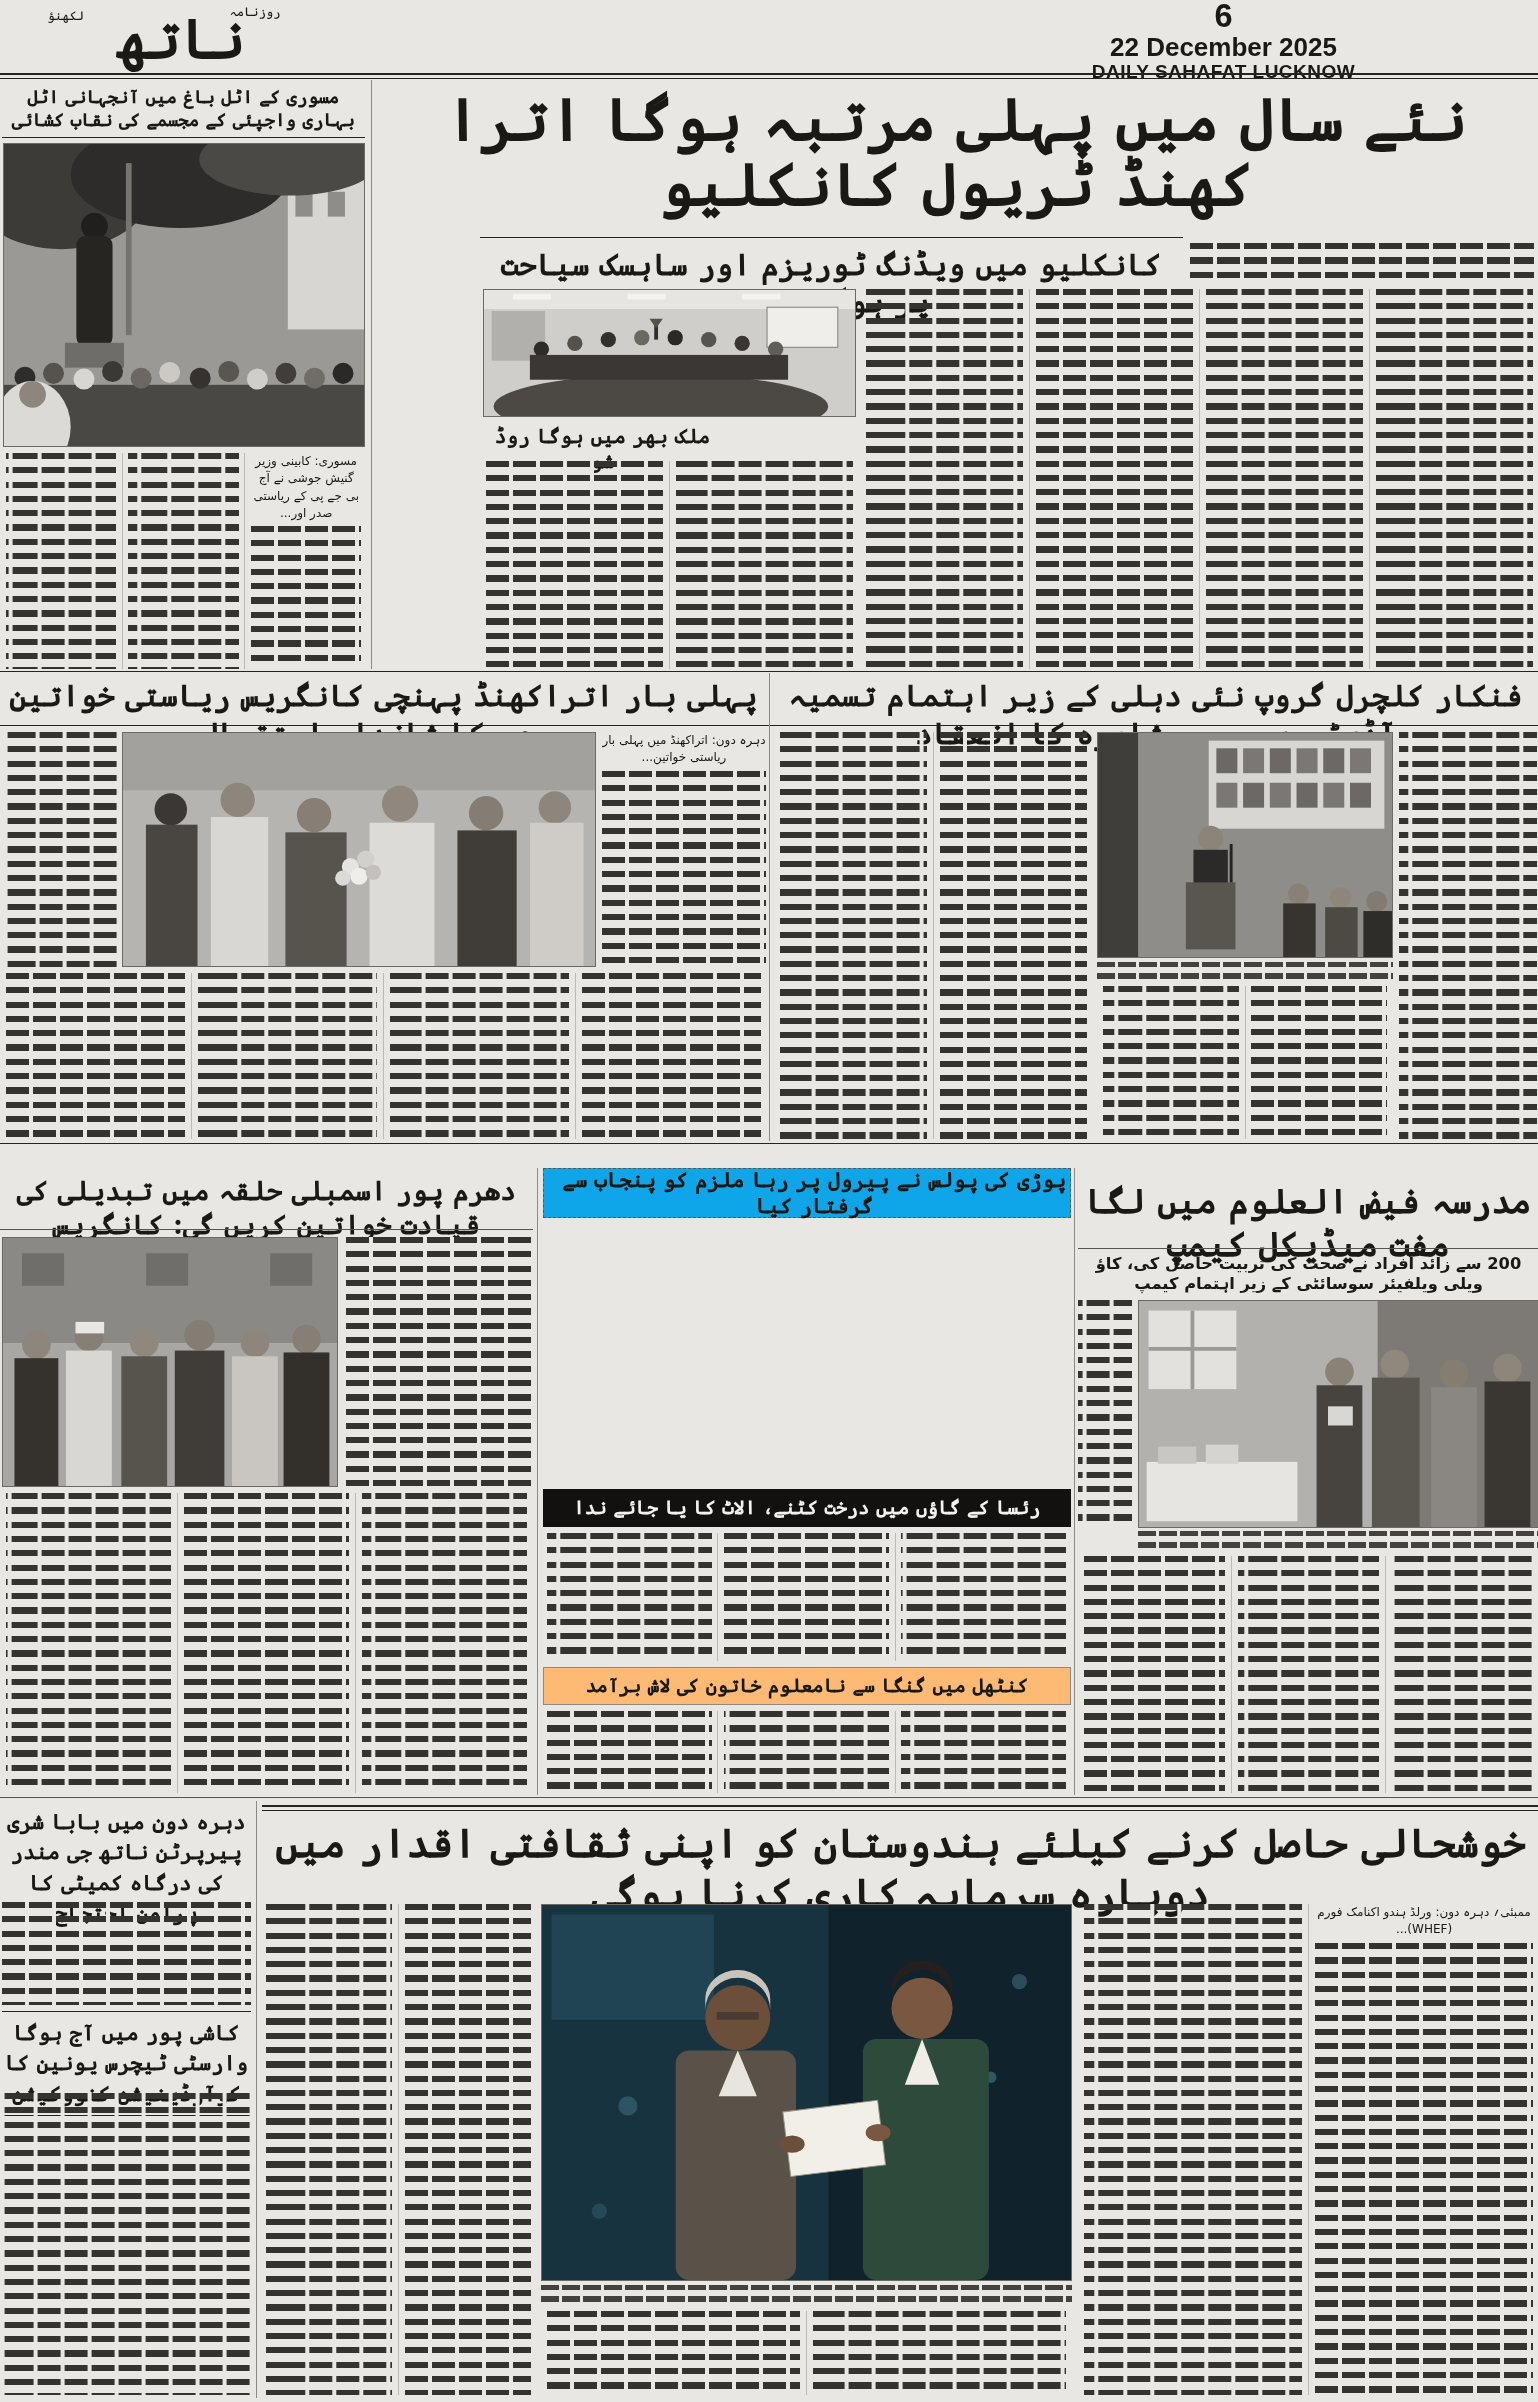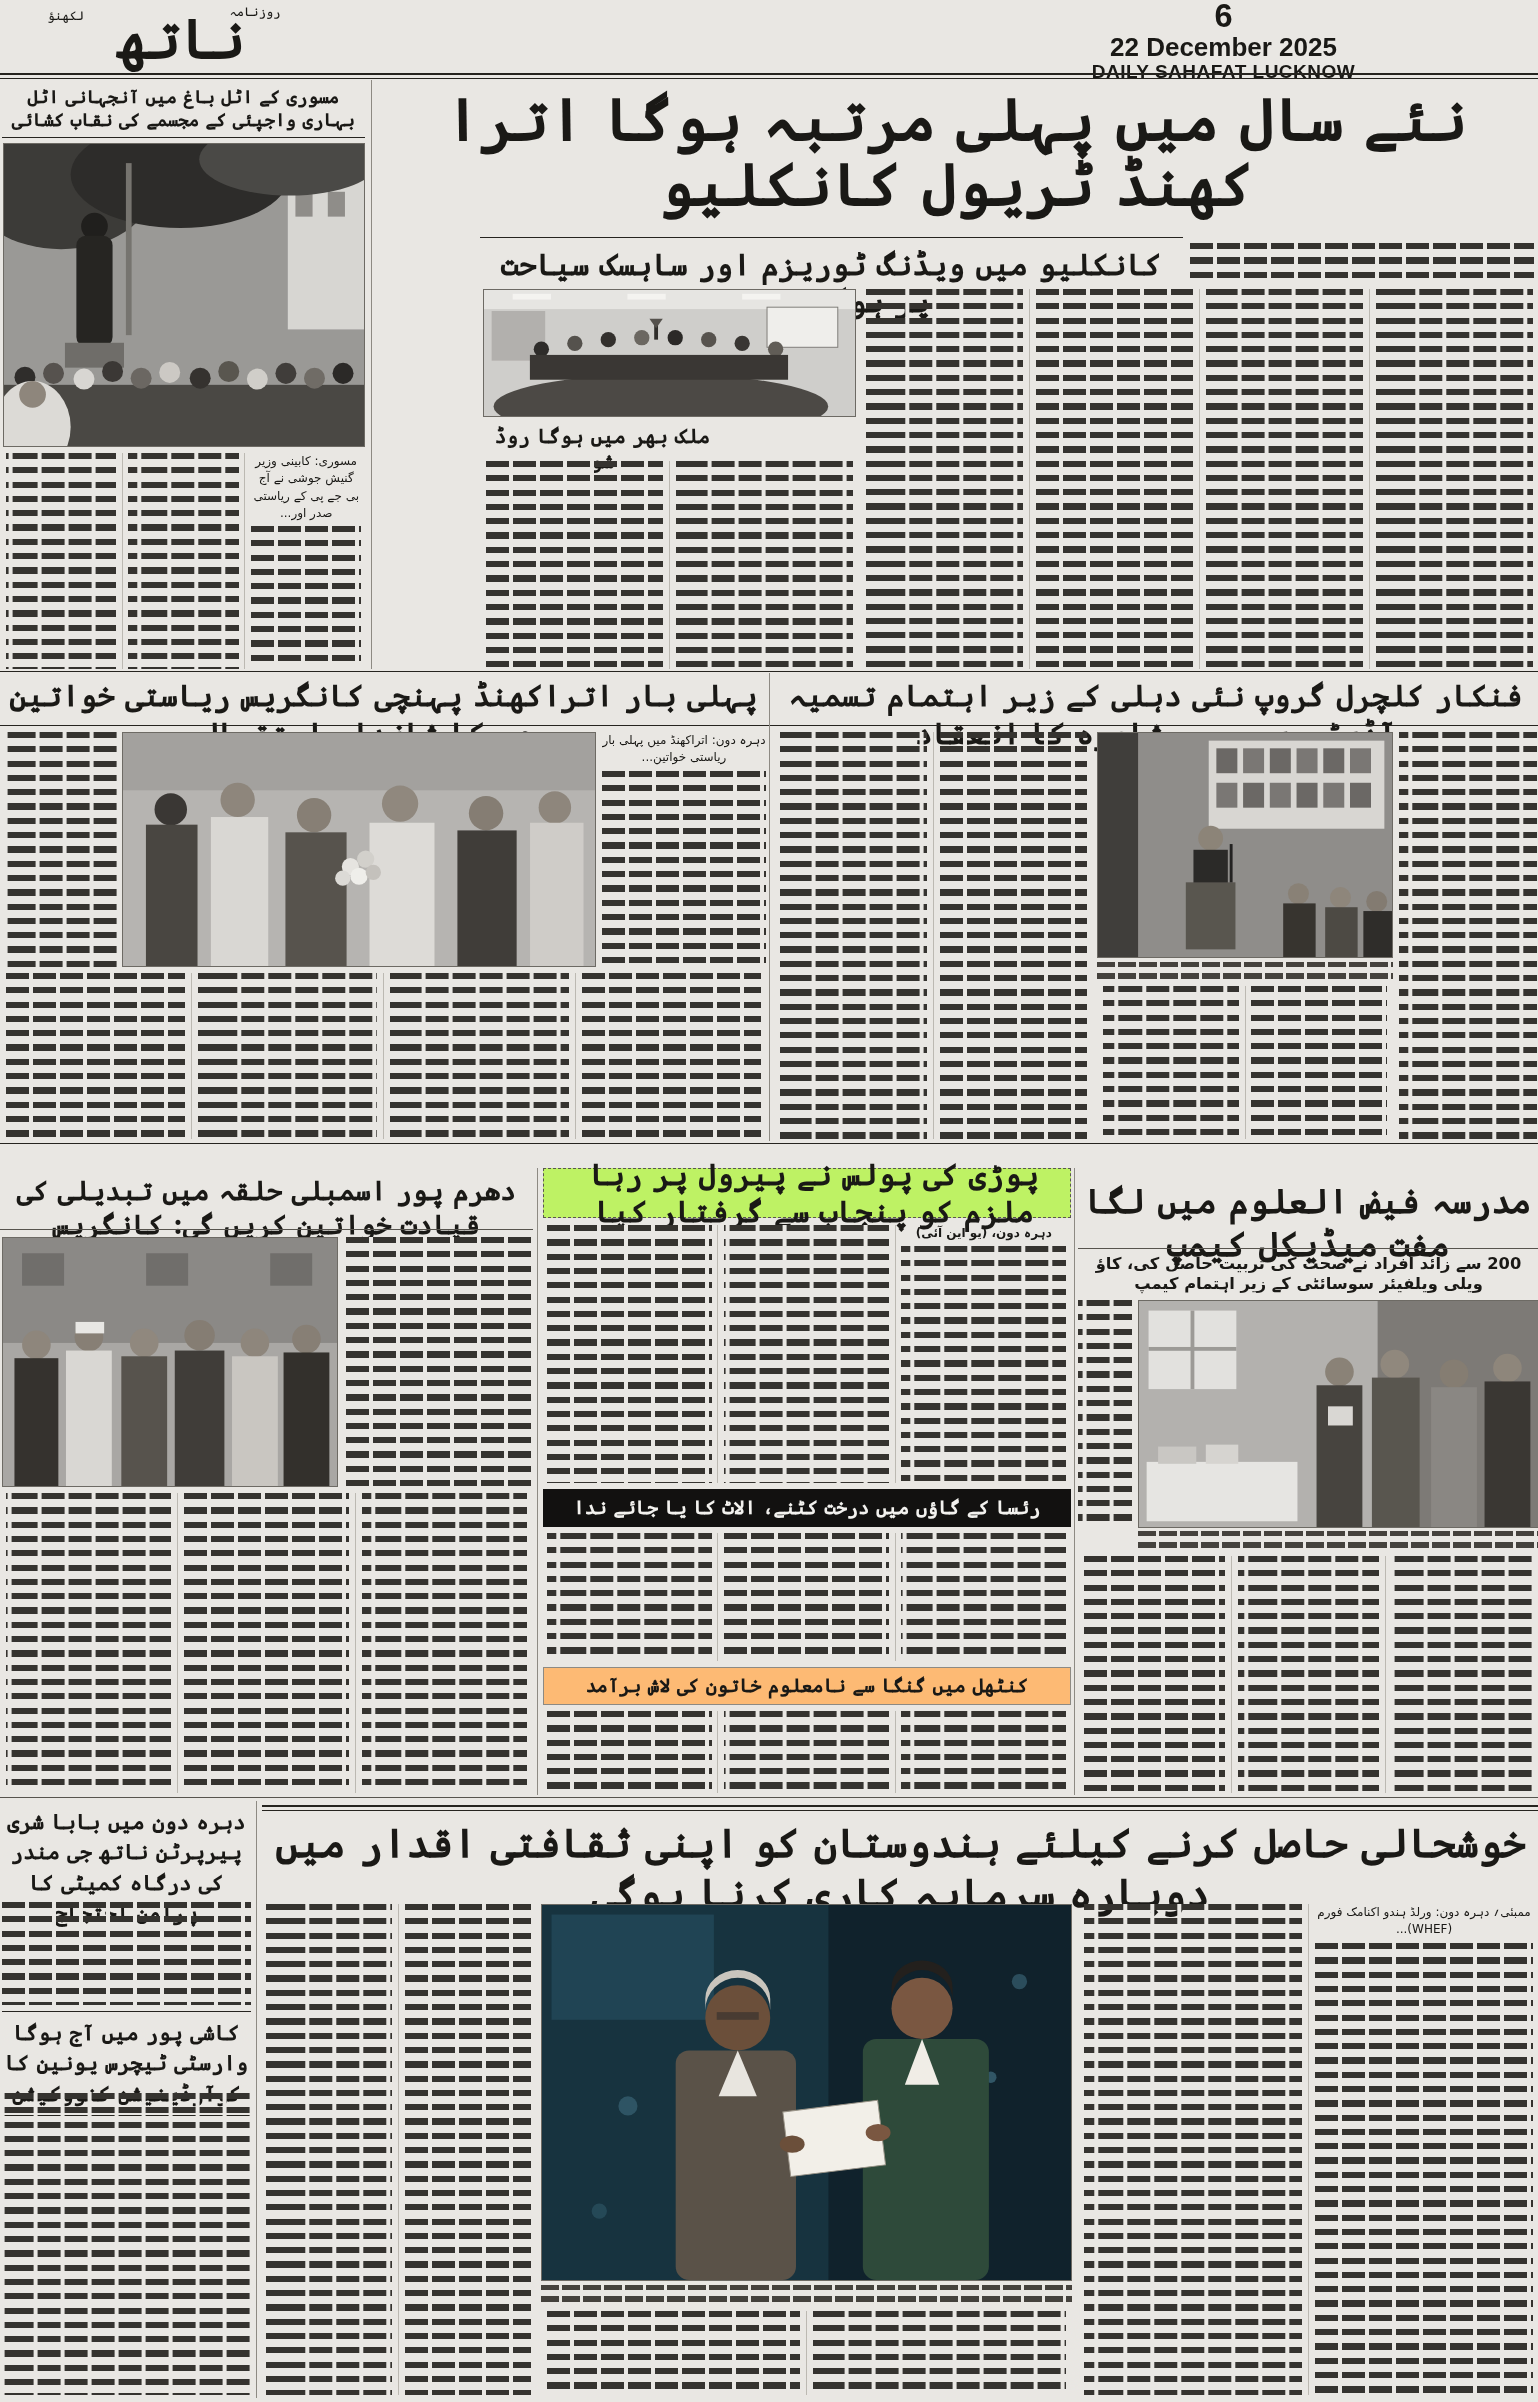--- a/index.html
+++ b/index.html
@@ -16,21 +16,21 @@
   .hl-main{font-size:59px;line-height:1.1;}
   .hl-sub{font-size:30px;border-top:1.9px solid #26241f;padding-top:7.6px;}
   .hl-kicker{font-size:18px;border-bottom:1.9px solid #26241f;padding-bottom:5.7px;}
   .hl-row2{font-size:30px;}
   .hl-row3{font-size:27px;}
   .hl-med{font-size:34px;}
   .hl-med-sub{font-size:16.3px;font-family:"DejaVu Sans",sans-serif;}
   .hl-big{font-size:40px;}
   .hl-side{font-size:21px;line-height:1.45;}
   .hl-cross{font-size:20px;}
-  .box-dashed{background:#bef264;border:1.9px dashed #5a5751;display:flex;align-items:center;justify-content:center;font-size:30px;padding-left:15px;}
+  .box-dashed{background:#0ea5e9;border:1.9px dashed #5a5751;display:flex;align-items:center;justify-content:center;font-size:21px;padding-left:15px;}
   .band-black{background:#121110;color:#f2f1ee;display:flex;align-items:center;justify-content:center;font-size:19px;}
   .band-gray{background:#fdba74;border:1px solid #8d8a83;display:flex;align-items:center;justify-content:center;font-size:19px;}
   
   .stx{min-height:11.5px;
     background-image:
       repeating-linear-gradient(to right, rgba(233,231,227,0) 0 23px, #e9e7e3 23px 27px),
       repeating-linear-gradient(to bottom, #35332f 0 6.2px, rgba(0,0,0,0) 6.2px 14.3px);}
   .stx.v2{background-position:8.6px 0,0 0;}
   .stx.v3{background-position:16.3px 0,0 0;}
   .stx-cap{background-image:
@@ -296,32 +296,20 @@
       </div>
     <div class="col">
         <div class="stx"></div>
       </div>
     <div class="col">
         <div class="stx v3"></div>
       </div>
   </div>
 
   <div class="abs box-dashed hl" style="left:543px;top:1168px;width:528px;height:50px;">پوڑی کی پولس نے پیرول پر رہا ملزم کو پنجاب سے گرفتار کیا</div>
-  <div class="abs cols" style="left:541px;top:1225px;width:531px;height:258px;">
-    <div class="col">
-        <div class="stx"></div>
-      </div>
-    <div class="col">
-        <div class="stx v2"></div>
-      </div>
-    <div class="col">
-      <p class="lead dateline">دہرہ دون، (یو این آئی)</p>
-      <div class="stx v3"></div>
-    </div>
-  </div>
   <div class="abs band-black hl" style="left:543px;top:1489px;width:528px;height:38px;">رئسا کے گاؤں میں درخت کٹنے، الاٹ کا یا جائے ندا</div>
   <div class="abs cols" style="left:541px;top:1533px;width:531px;height:128px;">
     <div class="col">
         <div class="stx v3"></div>
       </div>
     <div class="col">
         <div class="stx"></div>
       </div>
     <div class="col">
         <div class="stx v2"></div>

